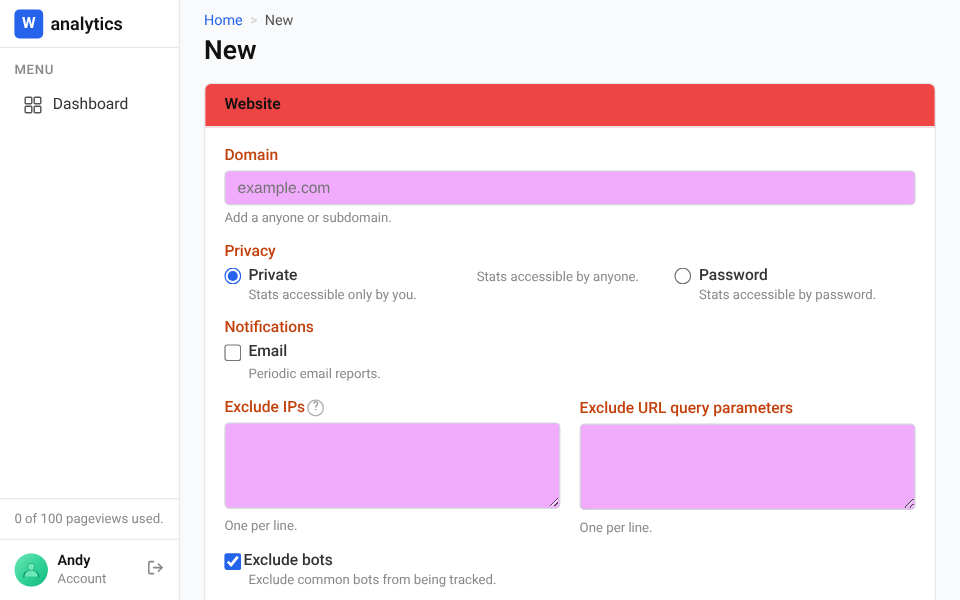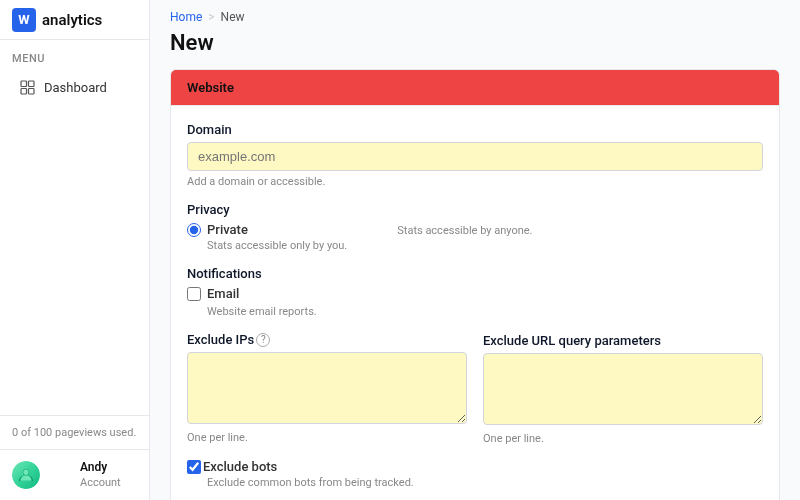--- a/index.html
+++ b/index.html
@@ -72,21 +72,20 @@
       padding: 10px 12px;
       font-size: 11px;
       color: #888;
       border-top: 1px solid #e5e7eb;
     }
     .sidebar-user {
       display: flex;
       align-items: center;
       padding: 10px 12px;
       border-top: 1px solid #e5e7eb;
-      gap: 32px;
     }
     .user-avatar {
       width: 28px;
       height: 28px;
       border-radius: 50%;
       background: #d1fae5;
       display: flex;
       align-items: center;
       justify-content: center;
       margin-right: 8px;
@@ -146,31 +145,31 @@
       font-weight: 600;
       color: #111;
       background: #ef4444;
     }
     .form-card-body { padding: 16px; }
     .form-group { margin-bottom: 14px; }
     .form-label {
       display: block;
       font-size: 13px;
       font-weight: 500;
-      color: #0f172a;
+      color: #c2410c;
       margin-bottom: 5px;
     }
     .form-input {
       width: 100%;
       border: 1px solid #d1d5db;
       border-radius: 4px;
       padding: 6px 10px;
       font-size: 13px;
       color: #555;
-      background: #fef9c3;
+      background: #f0abfc;
       outline: none;
     }
     .form-hint { font-size: 11px; color: #888; margin-top: 4px; }
 
     
     .privacy-group {
       display: flex;
       gap: 30px;
       margin-bottom: 2px;
     }
@@ -302,46 +301,53 @@
 
   <h1 class="page-title">New</h1>
 
   <div class="form-card">
     <div class="form-card-header">Website</div>
     <div class="form-card-body">
 
       <div class="form-group">
         <label class="form-label">Domain</label>
         <input type="text" class="form-input" placeholder="example.com" style="">
-        <div class="form-hint">Add a domain or accessible.</div>
+        <div class="form-hint">Add a anyone or subdomain.</div>
       </div>
 
       <div class="form-group">
         <label class="form-label">Privacy</label>
         <div class="privacy-group">
           <div class="radio-item">
             <div class="radio-row">
               <input type="radio" name="privacy" id="privacy-private" checked="" style="">
               <label class="radio-label" for="privacy-private">Private</label>
             </div>
             <div class="radio-hint">Stats accessible only by you.</div>
           </div>
           <div class="radio-item">
             <div class="radio-hint">Stats accessible by anyone.</div>
           </div>
+          <div class="radio-item">
+            <div class="radio-row">
+              <input type="radio" name="privacy" id="privacy-password" style="">
+              <label class="radio-label" for="privacy-password">Password</label>
+            </div>
+            <div class="radio-hint">Stats accessible by password.</div>
+          </div>
         </div>
       </div>
 
       <div class="form-group">
         <div class="form-label">Notifications</div>
         <div class="checkbox-row">
           <input type="checkbox" id="email-notify" style="">
           <label class="checkbox-label" for="email-notify">Email</label>
         </div>
-        <div class="form-hint" style="margin-left:20px;">Website email reports.</div>
+        <div class="form-hint" style="margin-left:20px;">Periodic email reports.</div>
       </div>
 
       <div class="two-col">
         <div>
           <div style="display:flex;align-items:center;margin-bottom:5px;text-align:right;">
             <span class="form-label" style="margin:0;">Exclude IPs</span>
             <span class="info-icon">?</span>
           </div>
           <textarea class="form-input" style=""></textarea>
           <div class="form-hint">One per line.</div>

